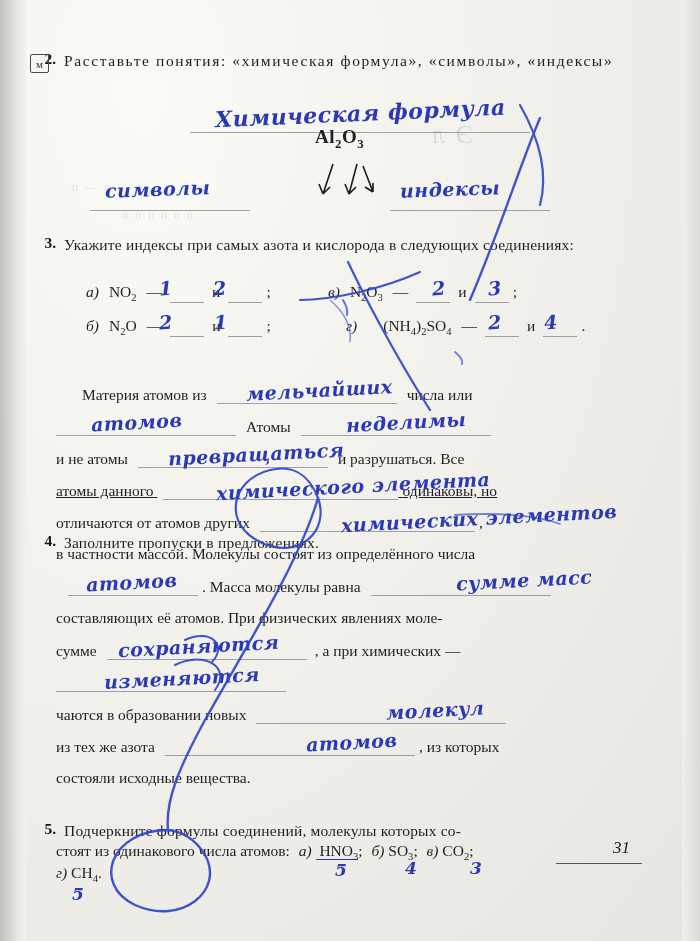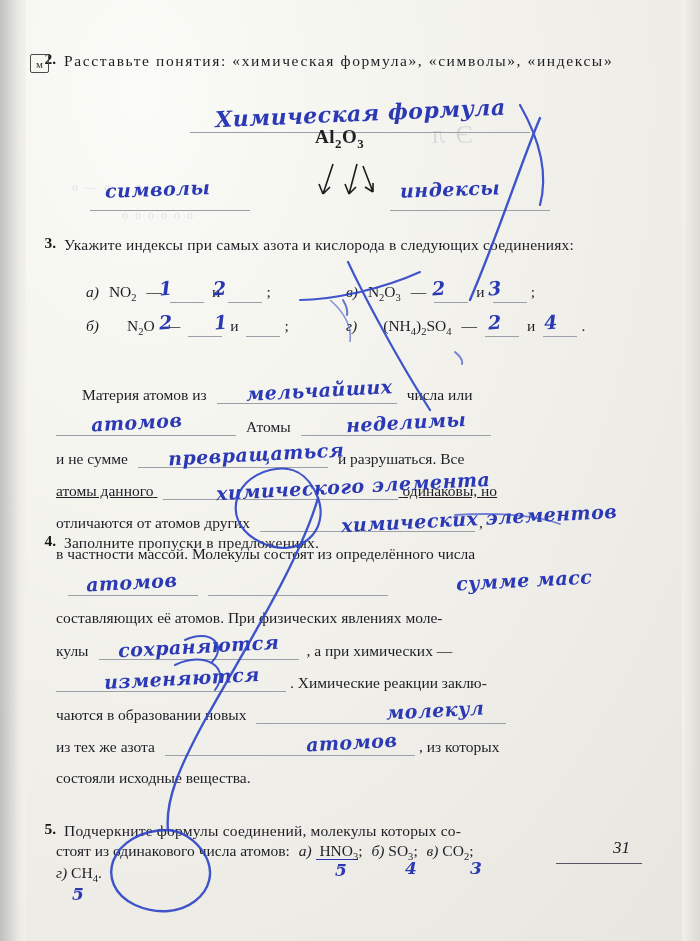--- a/index.html
+++ b/index.html
@@ -125,35 +125,35 @@
         <span class="inline-b" style="margin-left:6px;">NO<sub>2</sub></span>
         <span class="inline-b" style="margin-left:6px;">—</span>
         <span class="blank" style="width:34px;height:17px;margin-left:4px;"></span>
         <span class="inline-b" style="margin-left:4px;">и</span>
         <span class="blank" style="width:34px;height:17px;margin-left:4px;"></span>
         <span class="inline-b">;</span>
       </div>
       <div class="abs hw mid" style="left:103px;top:-6px;transform:rotate(-4deg);">1</div>
       <div class="abs hw mid" style="left:157px;top:-6px;transform:rotate(-4deg);">2</div>
 
-      <div class="abs" style="left:290px;top:0px;font-family:Liberation Serif, serif;">
+      <div class="abs" style="left:272px;top:0px;font-family:Liberation Serif, serif;">
         <span class="inline-b itx">в)</span>
         <span class="inline-b" style="margin-left:6px;">N<sub>2</sub>O<sub>3</sub></span>
         <span class="inline-b" style="margin-left:6px;">—</span>
         <span class="blank" style="width:34px;height:17px;margin-left:4px;"></span>
         <span class="inline-b" style="margin-left:4px;">и</span>
         <span class="blank" style="width:34px;height:17px;margin-left:4px;"></span>
         <span class="inline-b">;</span>
       </div>
       <div class="abs hw mid" style="left:376px;top:-6px;transform:rotate(-4deg);">2</div>
       <div class="abs hw mid" style="left:432px;top:-6px;transform:rotate(-4deg);">3</div>
 
       <div class="abs" style="left:30px;top:34px;">
         <span class="inline-b itx">б)</span>
-        <span class="inline-b" style="margin-left:24px;">N<sub>2</sub>O</span>
+        <span class="inline-b" style="margin-left:6px;">N<sub>2</sub>O</span>
         <span class="inline-b" style="margin-left:6px;">—</span>
         <span class="blank" style="width:34px;height:17px;margin-left:4px;"></span>
         <span class="inline-b" style="margin-left:4px;">и</span>
         <span class="blank" style="width:34px;height:17px;margin-left:4px;"></span>
         <span class="inline-b">;</span>
       </div>
       <div class="abs hw mid" style="left:103px;top:28px;transform:rotate(-4deg);">2</div>
       <div class="abs hw mid" style="left:158px;top:28px;transform:rotate(-4deg);">1</div>
 
       <div class="abs" style="left:290px;top:34px;">
@@ -185,21 +185,21 @@
 
       <div class="abs" style="left:0px;top:32px;">
         <span class="blank" style="width:180px;height:18px;"></span>
         <span class="inline-b" style="margin-left:6px;">Атомы</span>
         <span class="blank" style="width:190px;height:18px;margin-left:6px;"></span>
       </div>
       <div class="abs hw mid" style="left:35px;top:26px;transform:rotate(-3deg);">атомов</div>
       <div class="abs hw mid" style="left:290px;top:26px;transform:rotate(-3deg);">неделимы</div>
 
       <div class="abs" style="left:0px;top:64px;">
-        <span class="inline-b">и не сумме</span>
+        <span class="inline-b">и не атомы</span>
         <span class="blank" style="width:190px;height:18px;margin-left:6px;"></span>
         <span class="inline-b" style="margin-left:6px;">и разрушаться. Все</span>
       </div>
       <div class="abs hw mid" style="left:112px;top:58px;transform:rotate(-3deg);">превращаться</div>
 
       <div class="abs" style="left:0px;top:96px;text-decoration:underline;">
         <span class="inline-b">атомы данного</span>
         <span class="blank" style="width:235px;height:18px;margin-left:6px;"></span>
         <span class="inline-b">одинаковы, но</span>
       </div>
@@ -211,39 +211,39 @@
         <span class="inline-b">,</span>
       </div>
       <div class="abs hw mid" style="left:285px;top:122px;transform:rotate(-3deg);">химических элементов</div>
 
       <div class="abs" style="left:0px;top:160px;">
         <span class="inline-b">в частности массой. Молекулы состоят из определённого числа</span>
       </div>
 
       <div class="abs" style="left:0px;top:192px;">
         <span class="blank" style="width:130px;height:18px;margin-left:12px;"></span>
+        <span class="inline-b">. Масса молекулы равна</span>
         <span class="blank" style="width:180px;height:18px;margin-left:6px;"></span>
       </div>
       <div class="abs hw mid" style="left:30px;top:186px;transform:rotate(-3deg);">атомов</div>
       <div class="abs hw mid" style="left:400px;top:184px;transform:rotate(-3deg);">сумме масс</div>
 
       <div class="abs" style="left:0px;top:224px;">
         <span class="inline-b">составляющих её атомов. При физических явлениях моле-</span>
       </div>
 
       <div class="abs" style="left:0px;top:256px;">
-        <span class="inline-b">кулы</span>
+        <span class="inline-b">сумме</span>
         <span class="blank" style="width:200px;height:18px;margin-left:6px;"></span>
         <span class="inline-b" style="margin-left:4px;">, а при химических —</span>
       </div>
       <div class="abs hw mid" style="left:62px;top:250px;transform:rotate(-3deg);">сохраняются</div>
 
       <div class="abs" style="left:0px;top:288px;">
         <span class="blank" style="width:230px;height:18px;"></span>
-        <span class="inline-b">. Химические реакции заклю-</span>
       </div>
       <div class="abs hw mid" style="left:48px;top:282px;transform:rotate(-3deg);">изменяются</div>
 
       <div class="abs" style="left:0px;top:320px;">
         <span class="inline-b">чаются в образовании новых</span>
         <span class="blank" style="width:250px;height:18px;margin-left:6px;"></span>
       </div>
       <div class="abs hw mid" style="left:330px;top:314px;transform:rotate(-3deg);">молекул</div>
 
       <div class="abs" style="left:0px;top:352px;">

